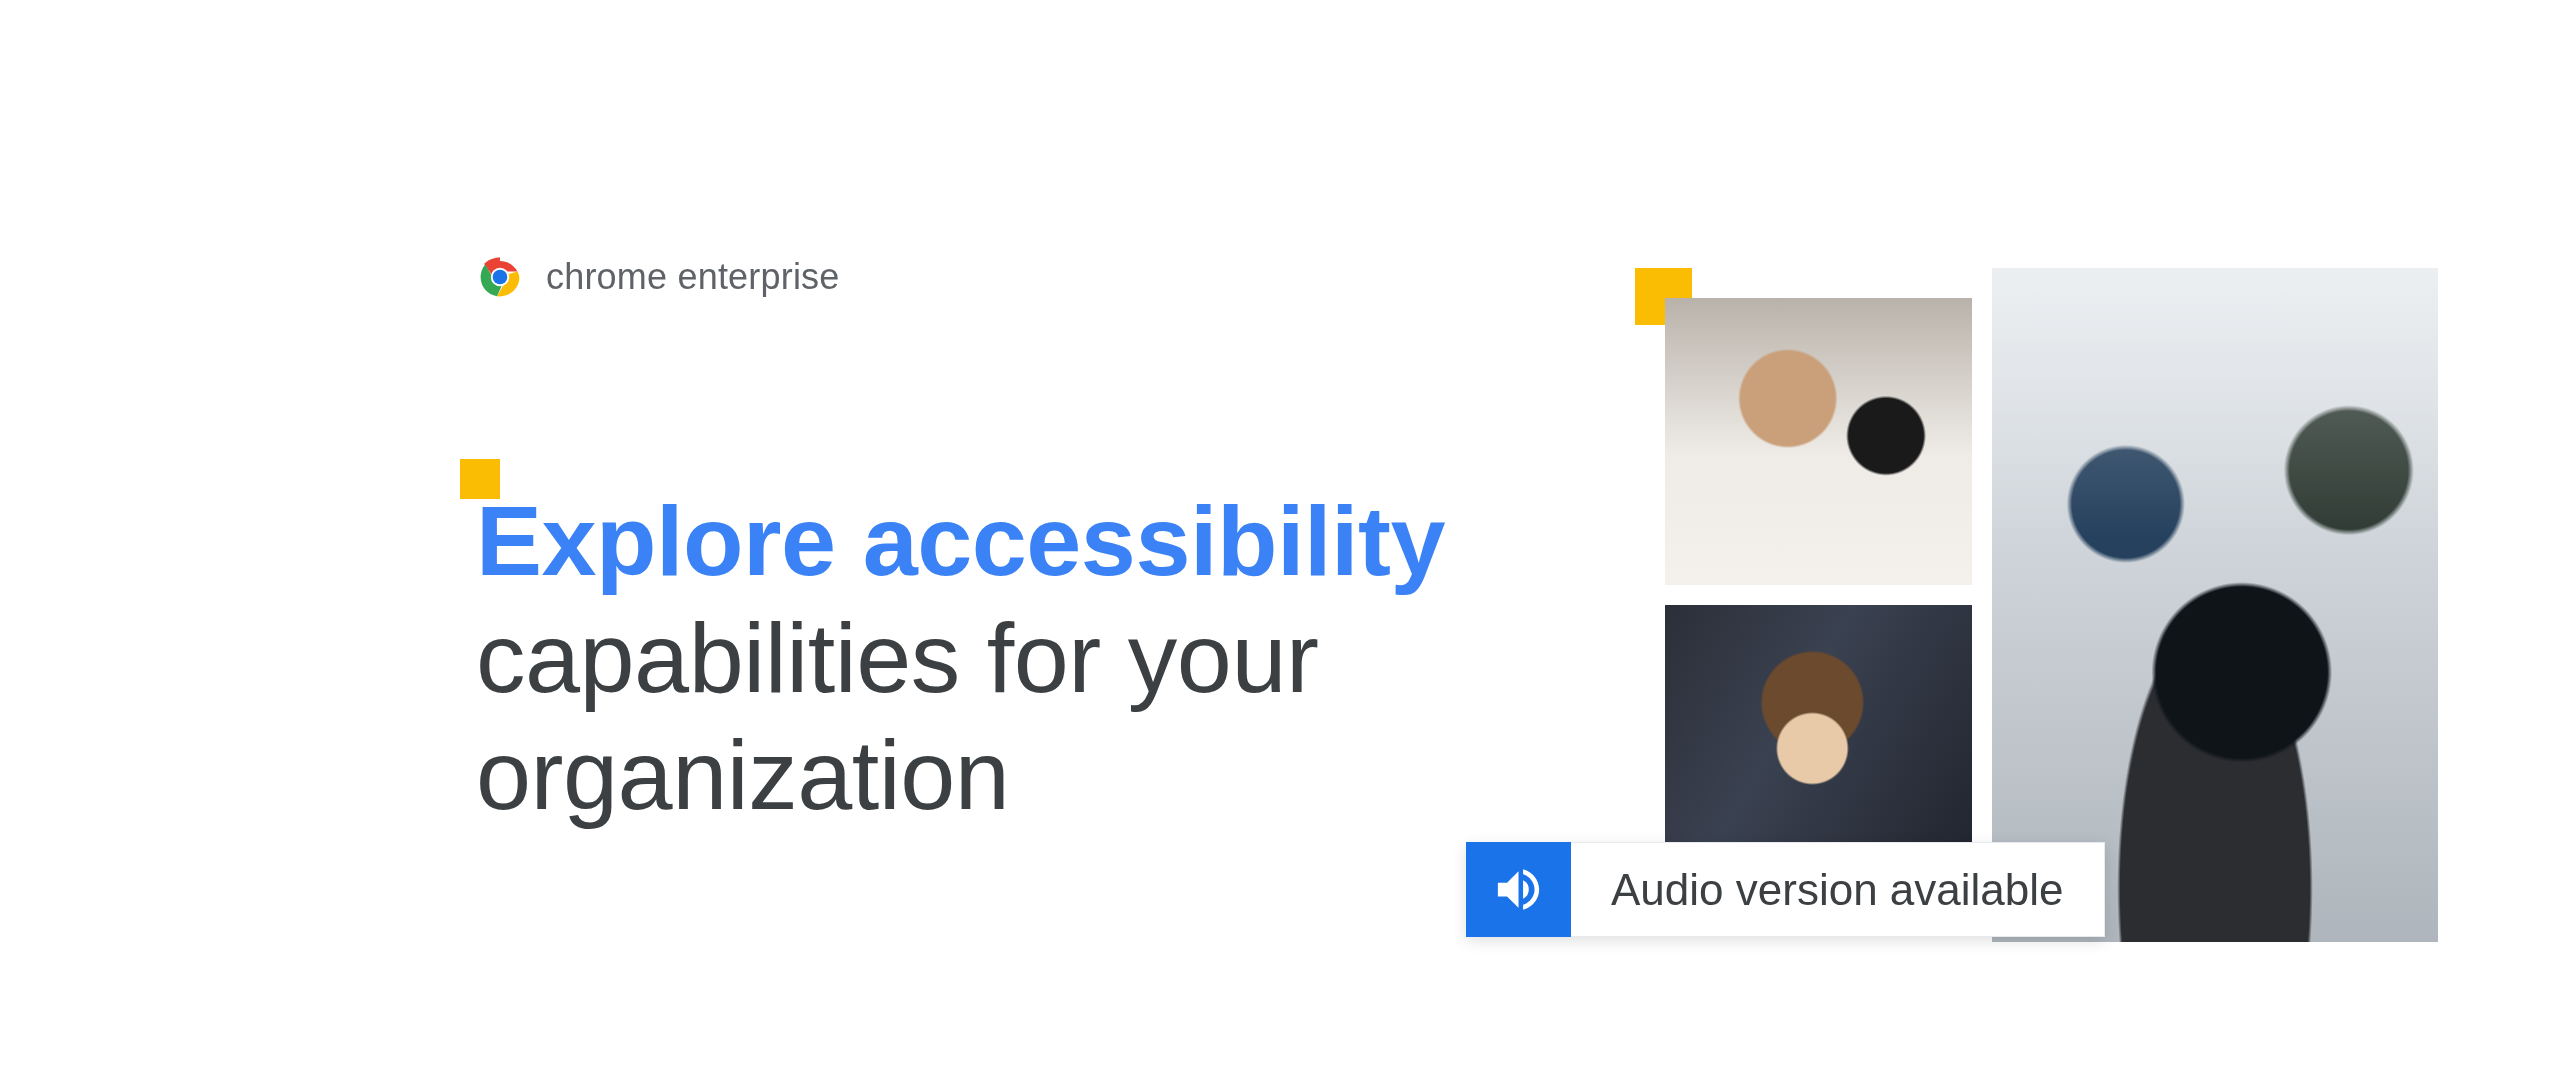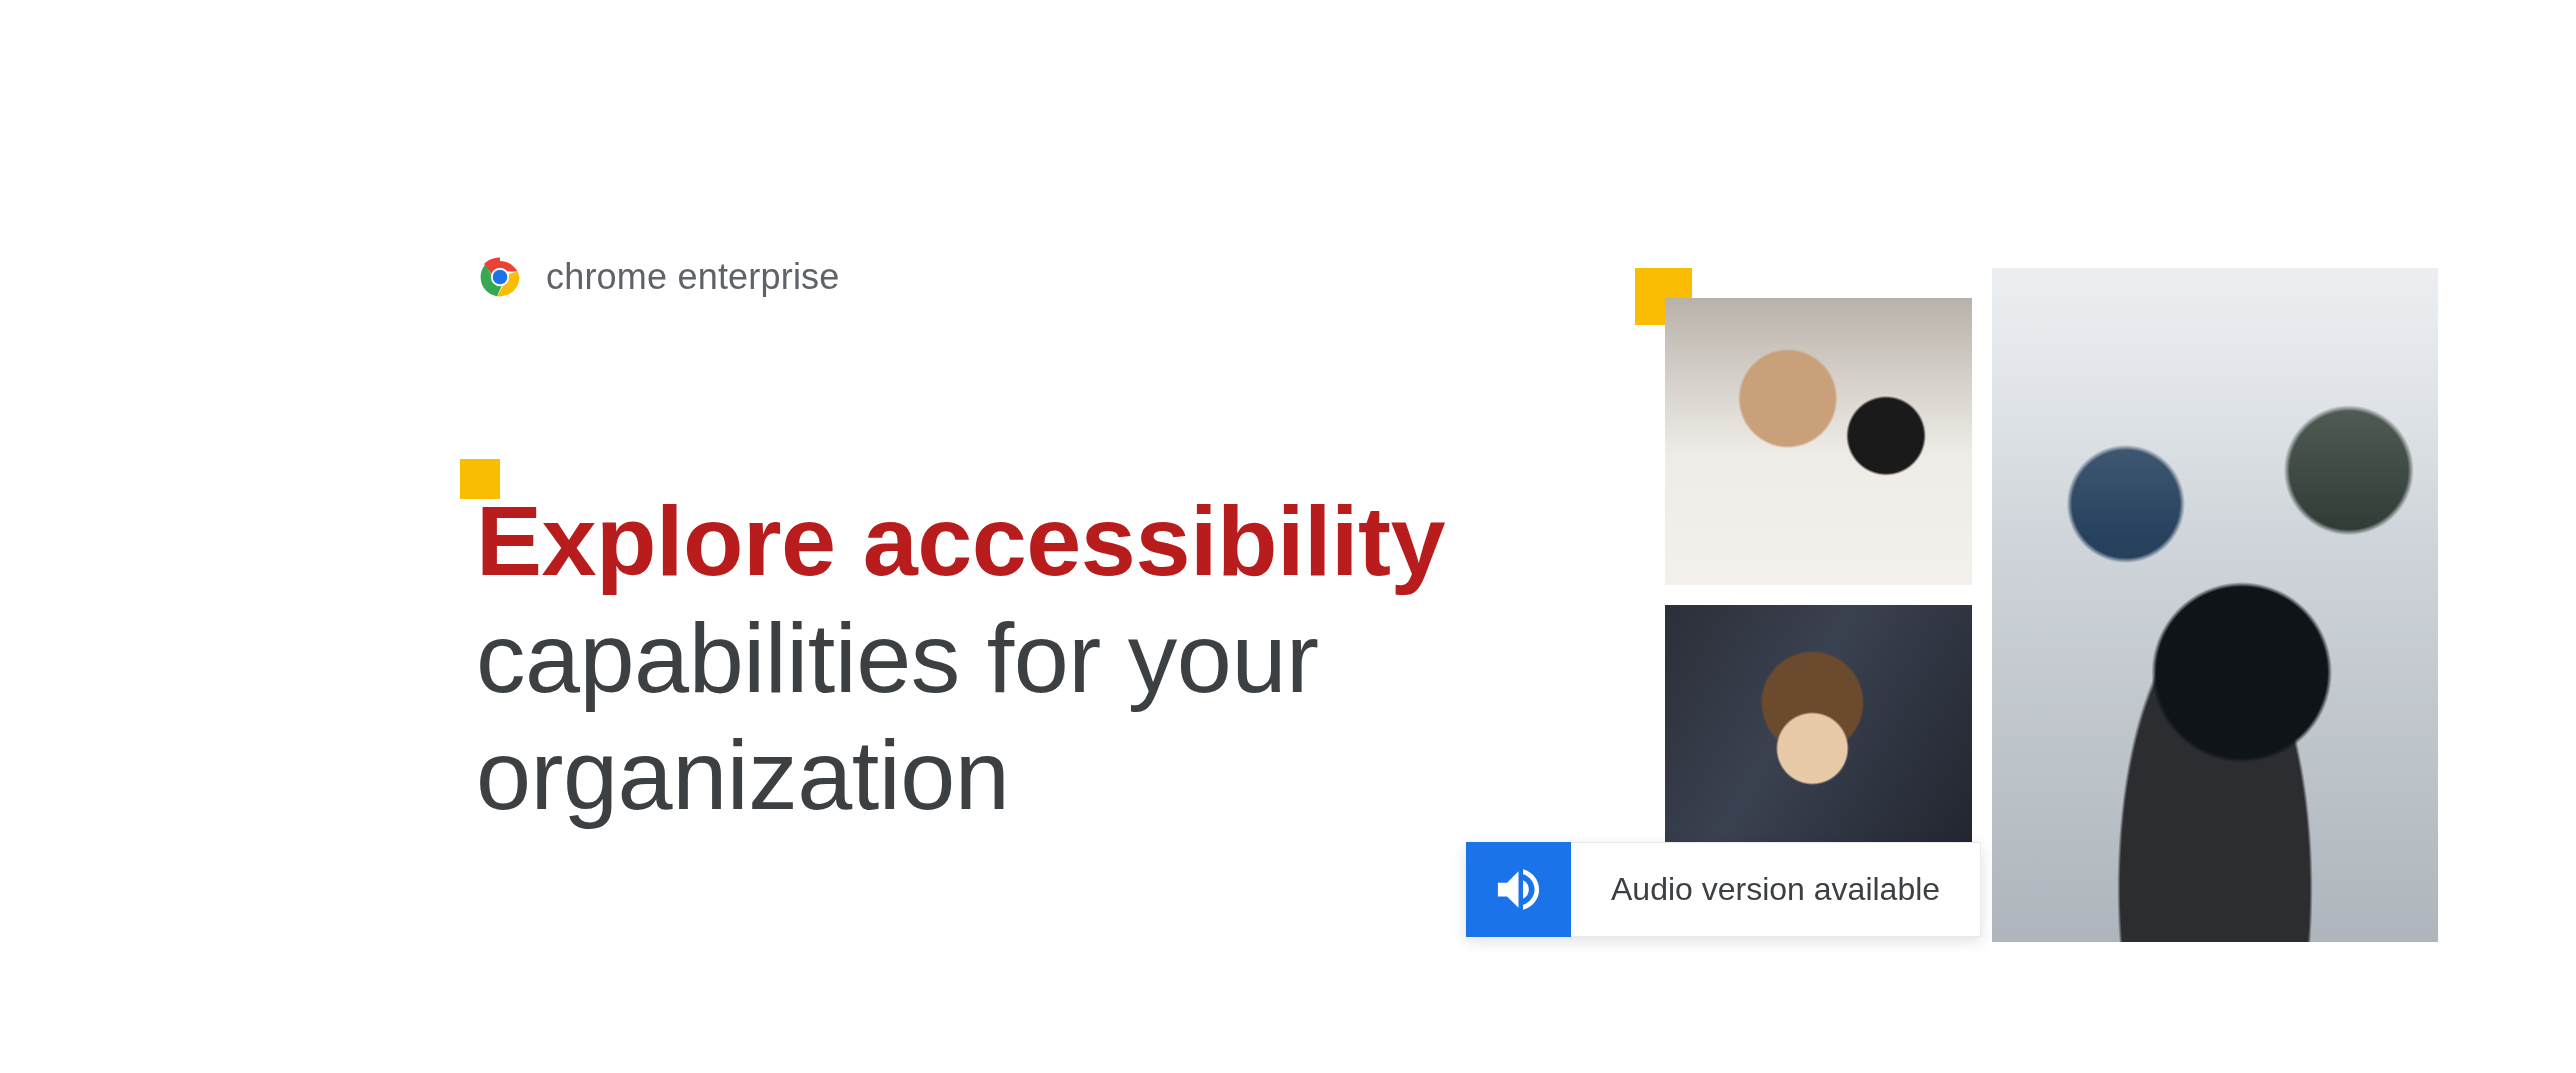--- a/index.html
+++ b/index.html
@@ -7,21 +7,21 @@
   .canvas { position: relative; width: 2576px; height: 1073px; }
 
   
   .brand { position: absolute; left: 476px; top: 253px; display: flex; align-items: center; gap: 22px; }
   .brand-text { font-size: 36px; color: #5f6368; letter-spacing: 0.2px; text-align: center; }
 
   
   .headline-wrap { position: absolute; left: 476px; top: 483px; }
   .accent-sq-1 { position: absolute; left: -16px; top: -24px; width: 40px; height: 40px; background: #fbbc04; }
   .headline { position: relative; font-size: 99px; line-height: 1.18; font-weight: 400; color: #3c4043; letter-spacing: -0.5px; }
-  .headline .strong { font-weight: 600; color: #b91c1c; }
+  .headline .strong { font-weight: 600; color: #3b82f6; }
 
   
   .media { position: absolute; left: 1625px; top: 268px; width: 812px; height: 674px; }
   .accent-sq-2 { position: absolute; left: 10px; top: 0px; width: 57px; height: 57px; background: #fbbc04; }
   .img { position: absolute; overflow: hidden; }
   .img-a { left: 40px; top: 30px;  width: 307px; height: 287px; }
   .img-b { left: 40px; top: 337px; width: 307px; height: 287px; }
   .img-c { left: 367px; top: 0px;  width: 446px; height: 674px; }
   .ph { width: 100%; height: 100%; }
 
@@ -39,21 +39,21 @@
       radial-gradient(circle at 30% 35%, #26415e 0 10%, transparent 11%),
       radial-gradient(circle at 56% 60%, #0f1419 0 18%, transparent 19%),
       radial-gradient(circle at 80% 30%, #2e3a33 0 10%, transparent 11%),
       radial-gradient(ellipse at 50% 92%, #2b2d31 0 30%, transparent 31%),
       linear-gradient(180deg,#e2e6ea 0%, #cfd5da 40%, #aeb5bc 100%); }
 
   
   .audio-badge { position: absolute; left: 1466px; top: 842px; display: flex; align-items: stretch; height: 95px; box-shadow: 0 4px 14px rgba(0,0,0,0.12); background: #ffffff; }
   .audio-icon { width: 105px; background: #1a73e8; display: flex; align-items: center; justify-content: center; }
   .audio-icon svg { width: 55px; height: 55px; fill: #ffffff; }
-  .audio-label { display: flex; align-items: center; padding: 0 40px; font-size: 32px; color: #3c4043; border: 1px solid #e8eaed; border-left: none; }
+  .audio-label { display: flex; align-items: center; padding: 0 40px; font-size: 44px; color: #3c4043; border: 1px solid #e8eaed; border-left: none; }
 
   
   .chrome-logo svg { width: 48px; height: 48px; display: block; }
 </style>
 </head>
 <body>
 
 <div class="canvas">
 
   <div class="brand">

